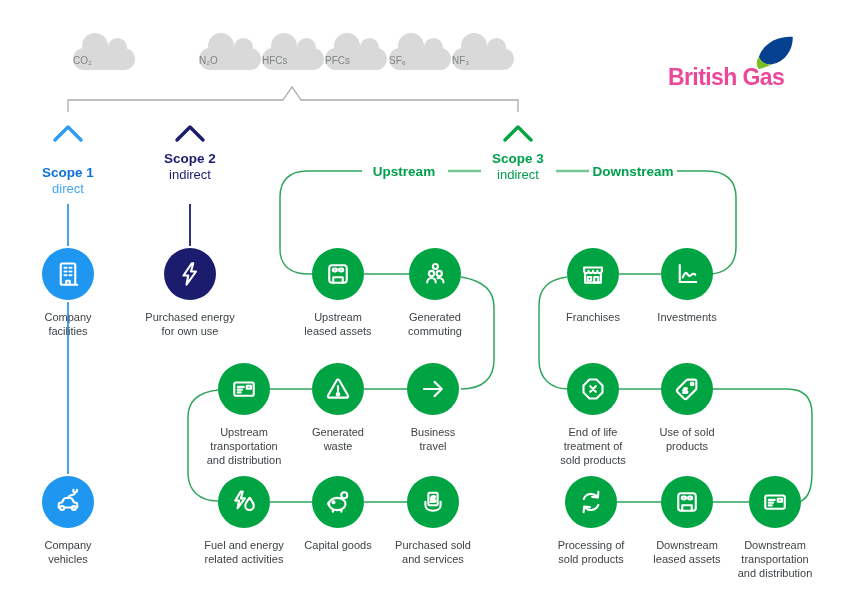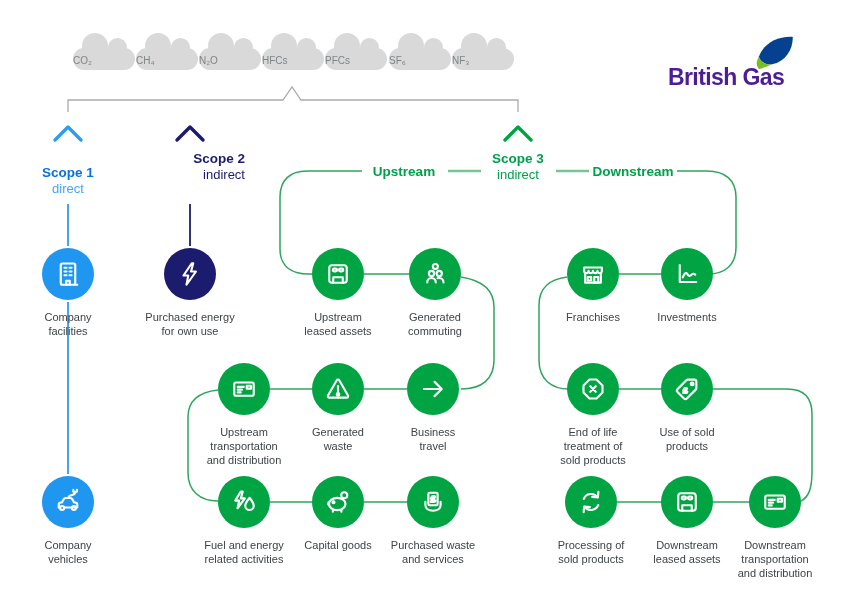--- a/index.html
+++ b/index.html
@@ -12,34 +12,34 @@
   .cloud::before{content:"";position:absolute;left:9px;top:0;width:26px;height:26px;border-radius:50%;background:#d9d9d9;}
   .cloud::after{content:"";position:absolute;right:8px;top:5px;width:19px;height:19px;border-radius:50%;background:#d9d9d9;}
   .cloud .base{position:absolute;bottom:0;left:0;width:62px;height:22px;border-radius:11px;background:#d9d9d9;}
   .cloud .gas{position:absolute;bottom:4px;left:0;width:100%;text-align:left;font-size:10px;color:#7f8487;z-index:2;}
 
   
   .scope-head{position:absolute;width:110px;text-align:center;}
   .scope-head .t{font-weight:bold;font-size:13.5px;line-height:16px;}
   .scope-head .s{font-size:13px;line-height:16px;}
   .scope1 .t{color:#0b72d8;} .scope1 .s{color:#44a5f4;text-align:center;}
-  .scope2 .t,.scope2 .s{color:#1c1c6e;text-align:right;}
+  .scope2 .t,.scope2 .s{color:#1c1c6e;}
   .scope3 .t,.scope3 .s{color:#00a04a;}
   .flow-label{position:absolute;font-weight:bold;font-size:13.5px;color:#00a04a;width:120px;text-align:center;}
 
   
   .node-circle{position:absolute;width:52px;height:52px;border-radius:50%;display:flex;align-items:center;justify-content:center;}
   .c-green{background:#00a443;} .c-blue{background:#1f96f0;} .c-navy{background:#1c1c6e;}
   .node-circle svg{width:30px;height:30px;stroke:#ffffff;fill:none;stroke-width:1.7;stroke-linecap:round;stroke-linejoin:round;}
 
   .node-label{position:absolute;width:124px;text-align:center;font-size:11px;line-height:14px;color:#3d4347;white-space:pre-line;}
 
   
   .logo{position:absolute;top:36px;left:668px;width:130px;height:52px;}
-  .logo .word{position:absolute;left:0;top:28px;font-size:23px;font-weight:bold;color:#4c1d95;letter-spacing:-0.6px;}
+  .logo .word{position:absolute;left:0;top:28px;font-size:23px;font-weight:bold;color:#ec4899;letter-spacing:-0.6px;}
   .logo svg{position:absolute;right:2px;top:0;}
 </style>
 </head>
 <body>
 
 <div class="stage">
 
   <svg width="0" height="0" style="position:absolute" aria-hidden="true">
     <defs>
       <symbol id="sym-building" viewBox="0 0 24 24">
@@ -156,24 +156,20 @@
     <path d="M567 277 C550 279 539 288 539 305 L539 360 C539 380 552 389 569 389" stroke="#2fa55c" stroke-width="1.5" fill="none"></path>
     <path d="M619 389 L661 389" stroke="#2fa55c" stroke-width="1.5"></path>
     <path d="M713 389 L787 389 C804 389 812 398 812 414 L812 471 C812 488 809 497 801 501" stroke="#2fa55c" stroke-width="1.5" fill="none"></path>
     <path d="M617 502 L661 502" stroke="#2fa55c" stroke-width="1.5"></path>
     <path d="M713 502 L749 502" stroke="#2fa55c" stroke-width="1.5"></path>
   </svg>
 
   <div class="cloud" style="left:73px;top:33px">
       <div class="base"></div>
       <div class="gas">CO₂</div>
-    </div>
-  <div class="cloud" style="left:136px;top:33px">
-      <div class="base"></div>
-      <div class="gas">CH₄</div>
     </div>
   <div class="cloud" style="left:199px;top:33px">
       <div class="base"></div>
       <div class="gas">N₂O</div>
     </div>
   <div class="cloud" style="left:262px;top:33px">
       <div class="base"></div>
       <div class="gas">HFCs</div>
     </div>
   <div class="cloud" style="left:325px;top:33px">
@@ -284,21 +280,21 @@
       <svg>
         <use href="#sym-piggy"></use>
       </svg>
     </div>
   <div class="node-label" style="left:276px;top:538px">Capital goods</div>
   <div class="node-circle c-green" style="left:407px;top:476px">
       <svg>
         <use href="#sym-handmoney"></use>
       </svg>
     </div>
-  <div class="node-label" style="left:371px;top:538px">Purchased waste
+  <div class="node-label" style="left:371px;top:538px">Purchased sold
 and services</div>
 
   <div class="node-circle c-green" style="left:567px;top:248px">
       <svg>
         <use href="#sym-store"></use>
       </svg>
     </div>
   <div class="node-label" style="left:531px;top:310px">Franchises</div>
   <div class="node-circle c-green" style="left:661px;top:248px">
       <svg>

